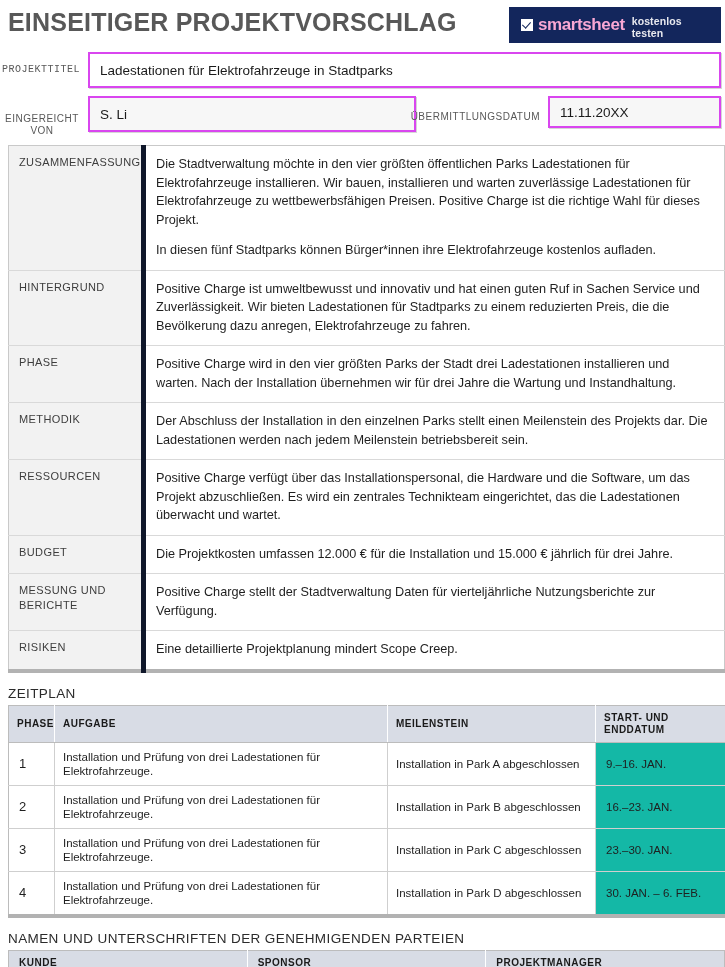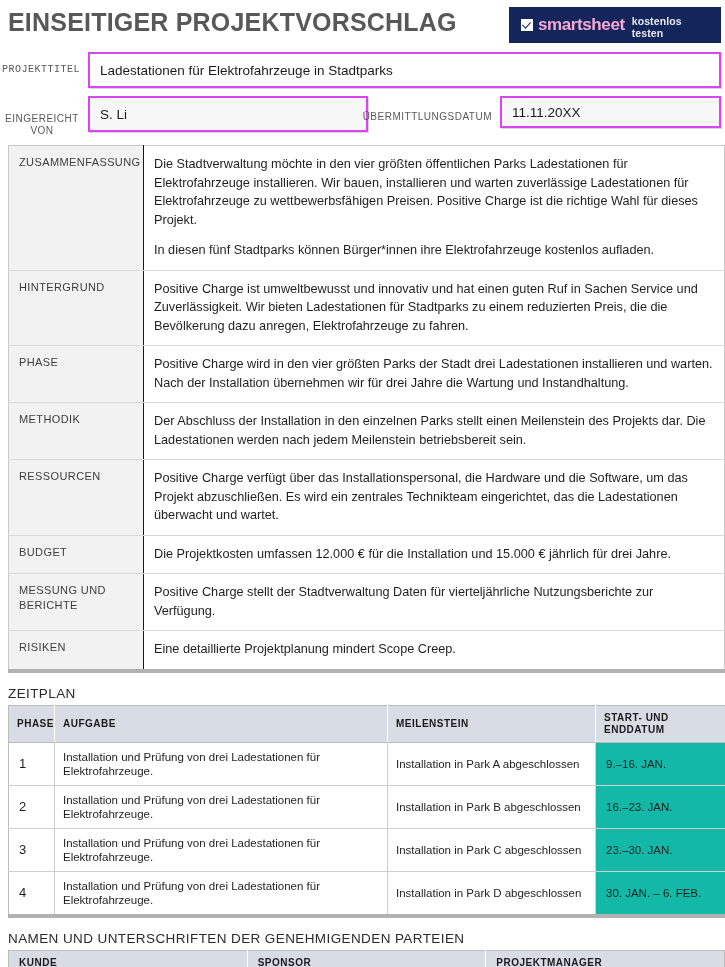--- a/index.html
+++ b/index.html
@@ -104,21 +104,21 @@
     font-size: 13.5px;
     color: #1a1a1a;
   }
 
   #row-title { }
   #row-title .field-label { width: 84px; font-family: Liberation Mono, monospace; }
   #row-title .field-box { flex: 1; height: 36px; background: #ffffff; }
 
   #row-sub { }
   #row-sub .lbl-submitter { width: 84px; }
-  #row-sub .box-submitter { width: 280px; height: 36px; }
+  #row-sub .box-submitter { width: 328px; height: 36px; }
   #row-sub .lbl-date { width: 132px; }
   #row-sub .box-date { flex: 1; height: 32px; }
 
   
   .main-table {
     width: 717px;
     margin: 8px 0 0 4px;
     border-collapse: collapse;
     border-top: 1px solid #c9c9c9;
     border-left: 1px solid #c9c9c9;
@@ -128,21 +128,21 @@
   }
   .main-table td {
     border-bottom: 1px solid #d9d9d9;
     vertical-align: top;
     padding: 9px 10px 10px 10px;
   }
   .main-table tr:last-child td { border-bottom: none; }
   .main-table td.sect-label {
     width: 135px;
     background: #f2f2f2;
-    border-right: 1px solid #0f172a;
+    border-right: 5px solid #0f172a;
     font-size: 11px;
     letter-spacing: 0.4px;
     color: #3d3d3d;
     line-height: 15px;
   }
   .main-table td.sect-body {
     font-size: 12.7px;
     line-height: 18.5px;
     color: #1f1f1f;
   }

